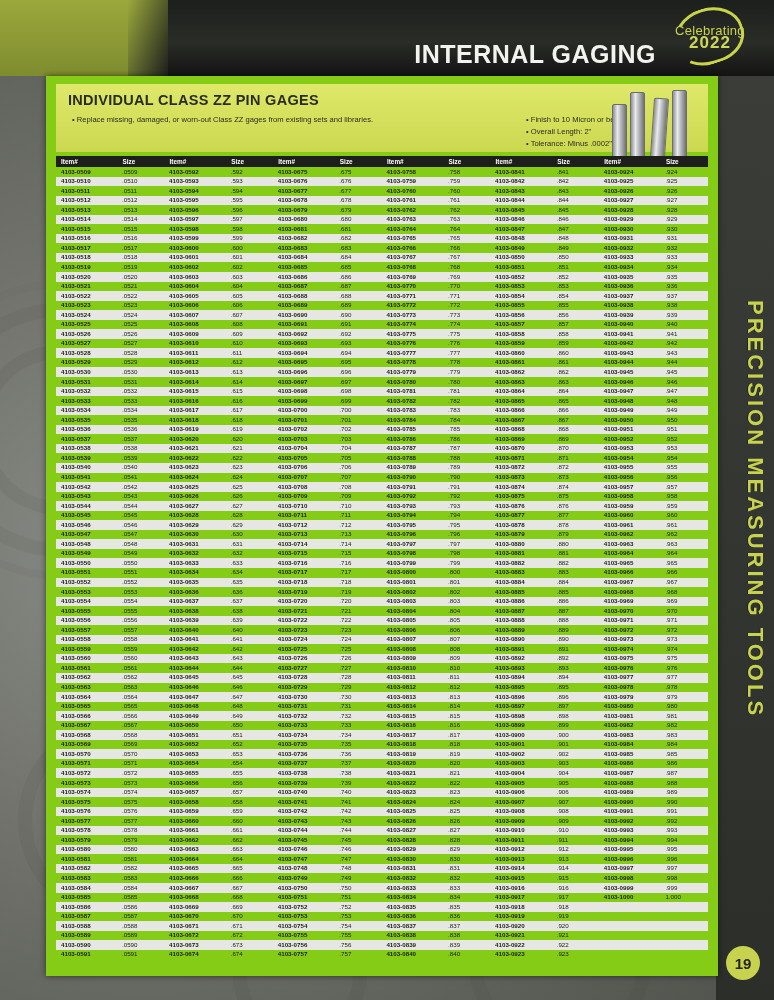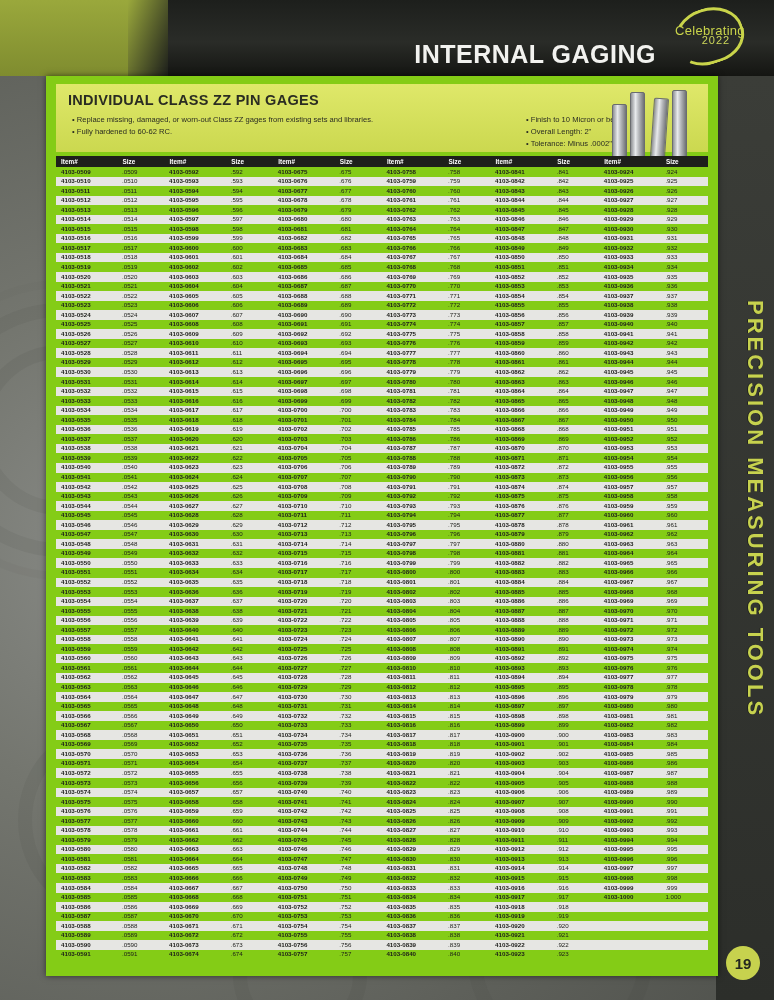--- a/index.html
+++ b/index.html
@@ -40,21 +40,21 @@
   .celebrate{
     position:absolute;right:20px;top:6px;width:88px;height:64px;
     color:#c9d44a;font-size:8px;text-align:center;line-height:1.1;
   }
   .celebrate .ring{
     position:absolute;left:8px;top:2px;width:64px;height:50px;
     border:3px solid #c9d44a;border-radius:50% 50% 45% 45%;
     border-left-color:transparent;transform:rotate(-18deg);
   }
   .celebrate .cel-txt{position:absolute;left:0;top:18px;width:88px;font-size:13px;letter-spacing:.3px;}
-  .celebrate .cel-yr{position:absolute;left:6px;top:28px;width:88px;font-size:11px;font-weight:normal;color:#cdd85a;letter-spacing:1px;}
+  .celebrate .cel-yr{position:absolute;left:0;top:28px;width:88px;font-size:17px;font-weight:bold;color:#cdd85a;letter-spacing:1px;}
 
   
   .side-band{
     position:absolute;right:0;top:76px;width:58px;height:924px;
     background:linear-gradient(180deg,#3b3d38 0%, #2c2e2a 100%);
   }
   .side-text{
     position:absolute;right:6px;top:300px;
     writing-mode:vertical-rl;
     color:#c7d24e;font-size:22px;font-weight:bold;letter-spacing:3px;
@@ -164,21 +164,20 @@
 <div class="side-text">PRECISION MEASURING TOOLS</div>
 <div class="page-num">19</div>
 
 <div class="sheet">
   <div class="sheet-inner">
 
     <div class="hdr">
       <div class="hdr-title">INDIVIDUAL CLASS ZZ PIN GAGES</div>
       <div class="bullets">
           <div>Replace missing, damaged, or worn-out Class ZZ gages from existing sets and libraries.</div>
-          <div>Fully hardened to 60-62 RC.</div>
         </div>
       <div class="bullets2">
           <div>Finish to 10 Micron or better.</div>
           <div>Overall Length: 2"</div>
           <div>Tolerance: Minus .0002"</div>
         </div>
       <div class="pin-photo">
         <div class="pin" style="left:4px;height:52px;"></div>
         <div class="pin" style="left:22px;height:64px;"></div>
         <div class="pin" style="left:44px;height:58px;transform:rotate(4deg);"></div>

